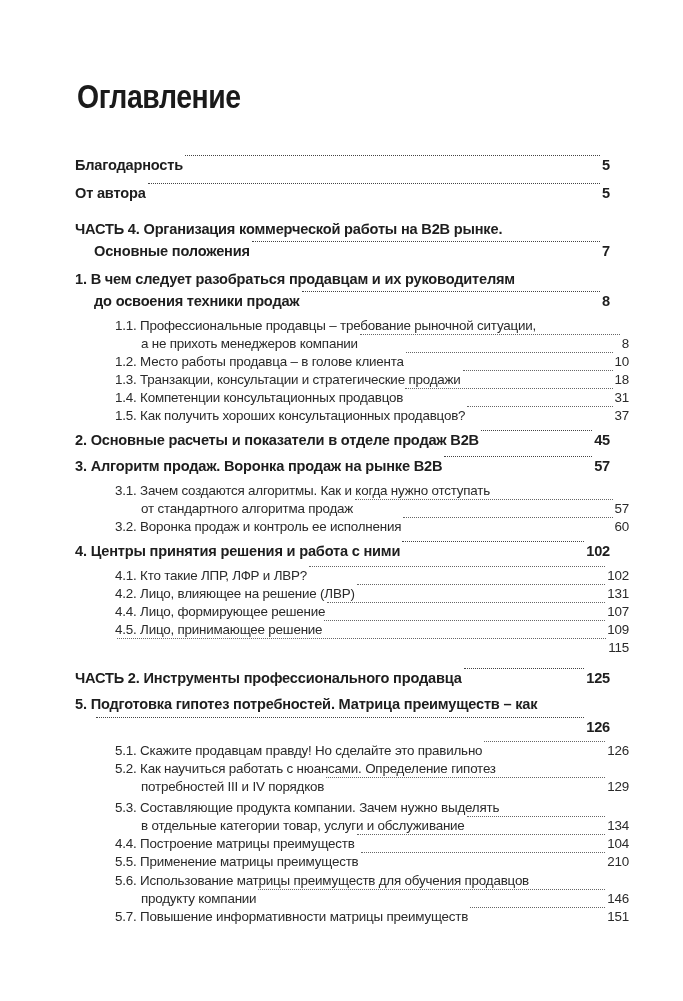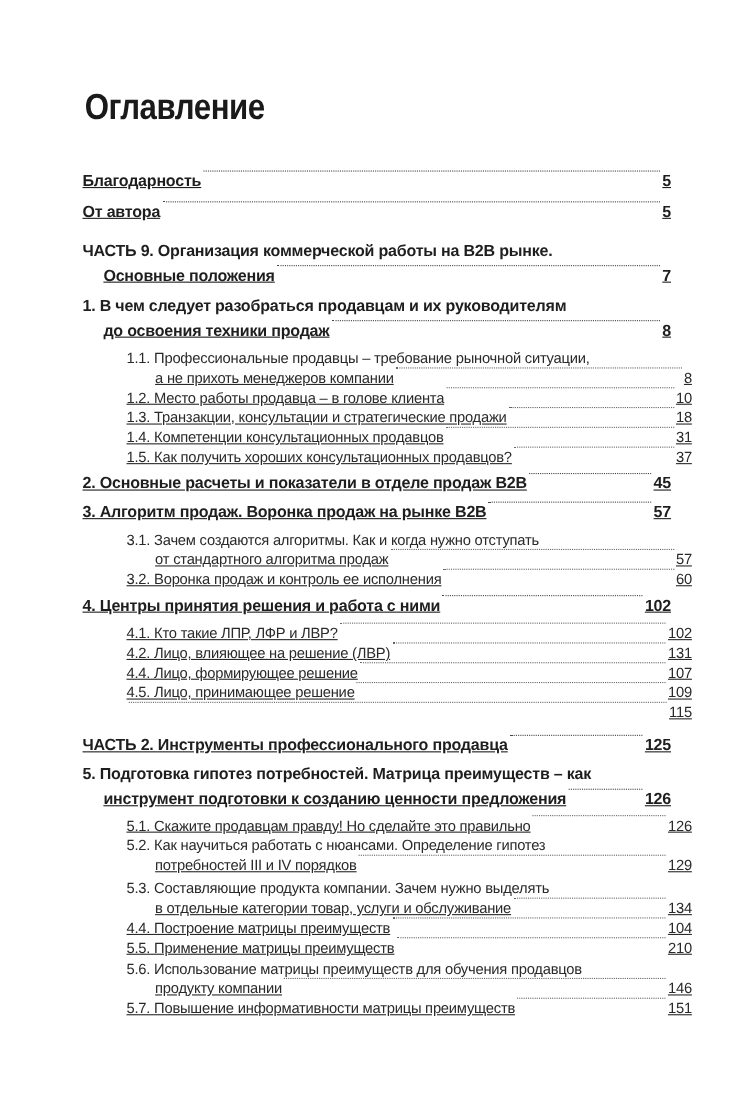--- a/index.html
+++ b/index.html
@@ -11,21 +11,21 @@
   .title {
     position: absolute; left: 77px; top: 78px;
     font-family: "Liberation Sans", sans-serif;
     font-size: 33px; font-weight: bold; letter-spacing: -0.5px;
     transform: scaleX(0.86); transform-origin: left top;
     color: #1a1a1a;
   }
   .toc { position: absolute; left: 75px; top: 0; width: 535px; }
   .row {
     position: absolute; left: 0; width: 535px;
-    display: flex; align-items: flex-end; white-space: nowrap; text-decoration: underline;
+    display: flex; align-items: flex-end; white-space: nowrap;
   }
   .row .label { flex: 0 0 auto; }
   .row .dots {
     flex: 1 1 auto; overflow: hidden; margin: 0 2px;
     border-bottom: 1.5px dotted #444; height: 0; align-self: baseline;
     position: relative; top: -2px;
   }
   .row .page { flex: 0 0 auto; text-align: right; }
   .b { font-weight: bold; font-size: 14.6px; letter-spacing: -0.2px; }
   .s { font-weight: normal; font-size: 13.4px; color: #2a2a2a; letter-spacing: -0.2px; margin-left: 19px; }
@@ -44,21 +44,21 @@
     <span class="dots"></span>
     <span class="page">5</span>
   </div>
 
   <div class="row b" style="top:185px">
     <span class="label">От автора</span>
     <span class="dots"></span>
     <span class="page">5</span>
   </div>
 
-  <div class="line1 b" style="left:0; top:221px">ЧАСТЬ 9. Организация коммерческой работы на B2B рынке.</div>
+  <div class="line1 b" style="left:0; top:221px">ЧАСТЬ 4. Организация коммерческой работы на B2B рынке.</div>
   <div class="row b" style="top:243px; left:19px; width:516px">
     <span class="label">Основные положения</span>
     <span class="dots"></span>
     <span class="page">7</span>
   </div>
 
   <div class="line1 b" style="left:0; top:271px">1. В чем следует разобраться продавцам и их руководителям</div>
   <div class="row b" style="top:293px; left:19px; width:516px">
     <span class="label">до освоения техники продаж</span>
     <span class="dots"></span>
@@ -157,21 +157,20 @@
   </div>
 
   <div class="row b" style="top:670px">
     <span class="label">ЧАСТЬ 2. Инструменты профессионального продавца</span>
     <span class="dots"></span>
     <span class="page">125</span>
   </div>
 
   <div class="line1 b" style="left:0; top:696px">5. Подготовка гипотез потребностей. Матрица преимуществ – как</div>
   <div class="row b" style="top:719px; left:19px; width:516px">
-    <span class="label">инструмент подготовки к созданию ценности предложения</span>
     <span class="dots"></span>
     <span class="page">126</span>
   </div>
 
   <div class="row s" style="top:743px; left:21px; width:514px">
     <span class="label">5.1. Скажите продавцам правду! Но сделайте это правильно</span>
     <span class="dots"></span>
     <span class="page">126</span>
   </div>
 

